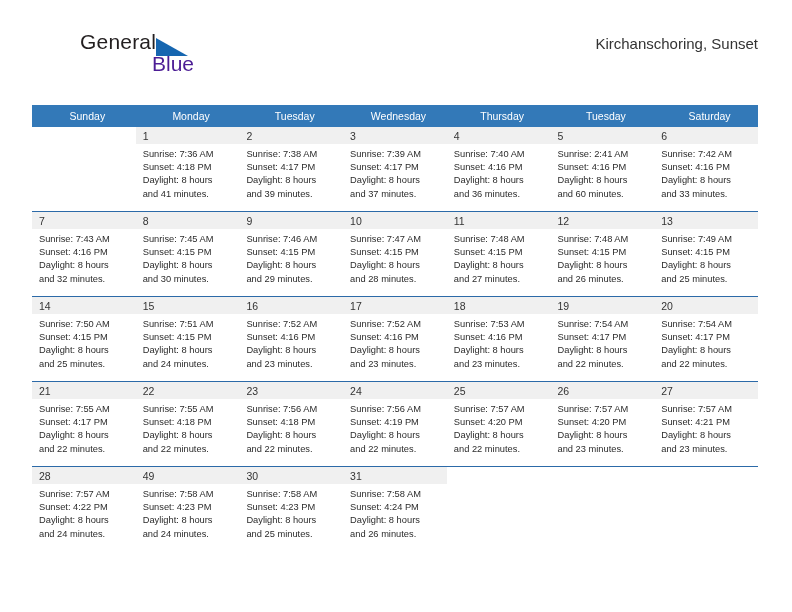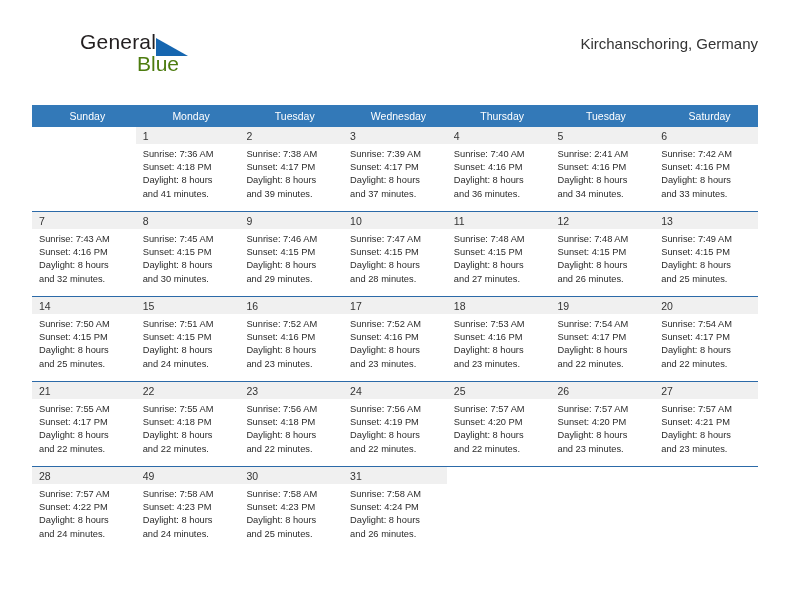--- a/index.html
+++ b/index.html
@@ -50,24 +50,24 @@
     position: absolute;
     left: 76px;
     top: 10px;
     width: 0;
     height: 0;
     border-left: 32px solid #1666b0;
     border-top: 18px solid transparent;
   }
   .logo-blue {
     position: absolute;
-    left: 57px;
+    left: 72px;
     top: 24px;
     font-size: 21px;
-    color: #4d7c0f;
+    color: #4c1d95;
     font-family: "Liberation Sans", sans-serif;
   }
   .title-block {
     position: absolute;
     right: 0;
     top: 0;
     text-align: right;
   }
   .cal-title {
     font-size: 29px;
@@ -151,21 +151,21 @@
 
   <div class="top-bar">
 
     <div class="logo">
       <span class="logo-general">General</span>
       <span class="logo-triangle"></span>
       <span class="logo-blue">Blue</span>
     </div>
 
     <div class="title-block">
-      <div class="cal-subtitle">Kirchanschoring, Germany</div>
+      <div class="cal-subtitle">Kirchanschoring, Sunset</div>
     </div>
 
   </div>
 
   <table class="calendar">
     <thead>
       <tr id="header-row">
           <th>Sunday</th>
           <th>Monday</th>
           <th>Tuesday</th>
@@ -244,21 +244,21 @@
           </td>
           <td>
             <div class="daycell filled">
               <div class="daynum-band">
                 <span class="daynum">5</span>
               </div>
               <div class="lines">
                 <div>Sunrise: 2:41 AM</div>
                 <div>Sunset: 4:16 PM</div>
                 <div>Daylight: 8 hours</div>
-                <div>and 34 minutes.</div>
+                <div>and 60 minutes.</div>
               </div>
             </div>
           </td>
           <td>
             <div class="daycell filled">
               <div class="daynum-band">
                 <span class="daynum">6</span>
               </div>
               <div class="lines">
                 <div>Sunrise: 7:42 AM</div>

